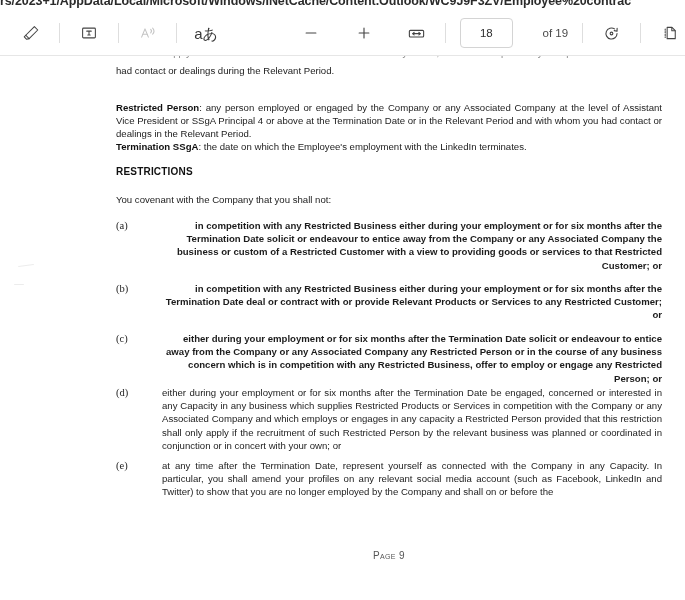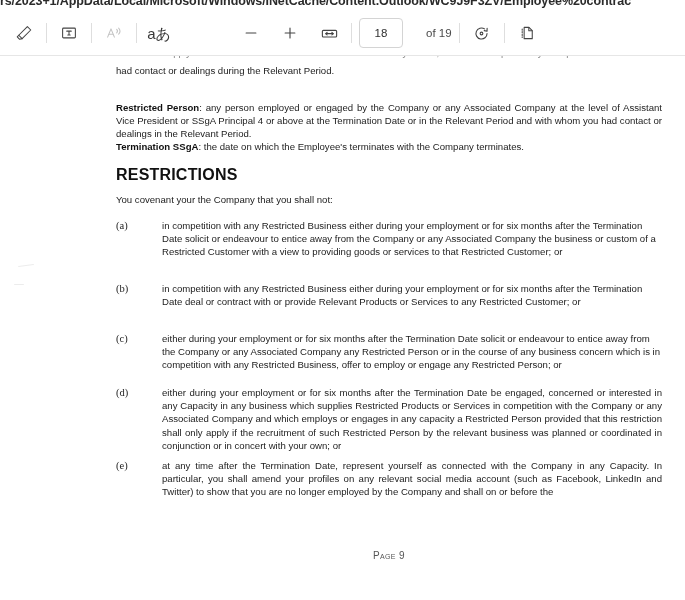--- a/index.html
+++ b/index.html
@@ -43,20 +43,21 @@
     position: absolute;
     top: 11px;
     left: 0;
     width: 685px;
     height: 45px;
     background: #ffffff;
     border-bottom: 1px solid #e6e6e6;
     display: flex;
     align-items: center;
     box-sizing: border-box;
+    justify-content: space-between;
   }
   .tb-btn {
     width: 30px;
     height: 30px;
     display: flex;
     align-items: center;
     justify-content: center;
     border-radius: 4px;
     cursor: pointer;
     color: #444444;
@@ -77,21 +78,21 @@
     font-size: 15px;
     line-height: 1;
     color: #3a3a3a;
   }
 
   .spacer-lg { width: 62px; }
   .spacer-sm { width: 9px; }
 
   
   .pagebox {
-    width: 44px;
+    width: 53px;
     height: 30px;
     border: 1px solid #d4d4d4;
     border-radius: 4px;
     background: #ffffff;
     font-family: "Liberation Sans", sans-serif;
     font-size: 11.5px;
     color: #2f2f2f;
     text-align: center;
     line-height: 28px;
     box-sizing: border-box;
@@ -162,21 +163,21 @@
     text-align: justify;
   }
   p.body-text.noj { text-align: left; }
   .defterm {
     font-weight: bold;
     color: #111;
   }
   h3.heading {
     margin: 0;
     font-family: "Liberation Sans", sans-serif;
-    font-size: 16px;
+    font-size: 10px;
     font-weight: bold;
     letter-spacing: 0.2px;
     color: #111;
   }
 
   
   .clause {
     display: flex;
     align-items: flex-start;
   }
@@ -189,21 +190,21 @@
     color: #1c1c1c;
   }
   .clause-body {
     flex: 1 1 auto;
     font-family: "Liberation Sans", sans-serif;
     font-size: 9.6px;
     line-height: 13.2px;
     color: #1c1c1c;
     text-align: justify;
   }
-  .clause-body.ragged { text-align: left; }
+  .clause-body.ragged { text-align: right; font-weight: bold; }
 
   
   .blk { position: absolute; left: 0; width: 546px; }
 
   
   .page-footer {
     position: absolute;
     left: 0;
     top: 494px;
     width: 546px;
@@ -341,30 +342,30 @@
       </div>
 
       <div class="blk" style="top:34px;margin-top:11px;">
         <p class="body-text">
           <span class="defterm">Restricted Person</span><span>: any person employed or engaged by the Company or any Associated Company at the level of Assistant Vice President or SSgA Principal 4 or above at the Termination Date or in the Relevant Period and with whom you had contact or dealings in the Relevant Period.</span>
         </p>
       </div>
 
       <div class="blk" style="top:84px;">
         <p class="body-text noj">
-          <span class="defterm">Termination SSgA</span><span>: the date on which the Employee's terminates with the Company terminates.</span>
+          <span class="defterm">Termination SSgA</span><span>: the date on which the Employee's employment with the LinkedIn terminates.</span>
         </p>
       </div>
 
       <div class="blk" style="top:110px;">
         <h3 class="heading">RESTRICTIONS</h3>
       </div>
 
       <div class="blk" style="top:137px;">
-        <p class="body-text noj">You covenant your the Company that you shall not:</p>
+        <p class="body-text noj">You covenant with the Company that you shall not:</p>
       </div>
 
       <div class="blk clause" style="top:163px;">
         <div class="clause-label">(a)</div>
         <div class="clause-body ragged">in competition with any Restricted Business either during your employment or for six months after the Termination Date solicit or endeavour to entice away from the Company or any Associated Company the business or custom of a Restricted Customer with a view to providing goods or services to that Restricted Customer; or</div>
       </div>
 
       <div class="blk clause" style="top:226px;">
         <div class="clause-label">(b)</div>
         <div class="clause-body ragged">in competition with any Restricted Business either during your employment or for six months after the Termination Date deal or contract with or provide Relevant Products or Services to any Restricted Customer; or</div>

